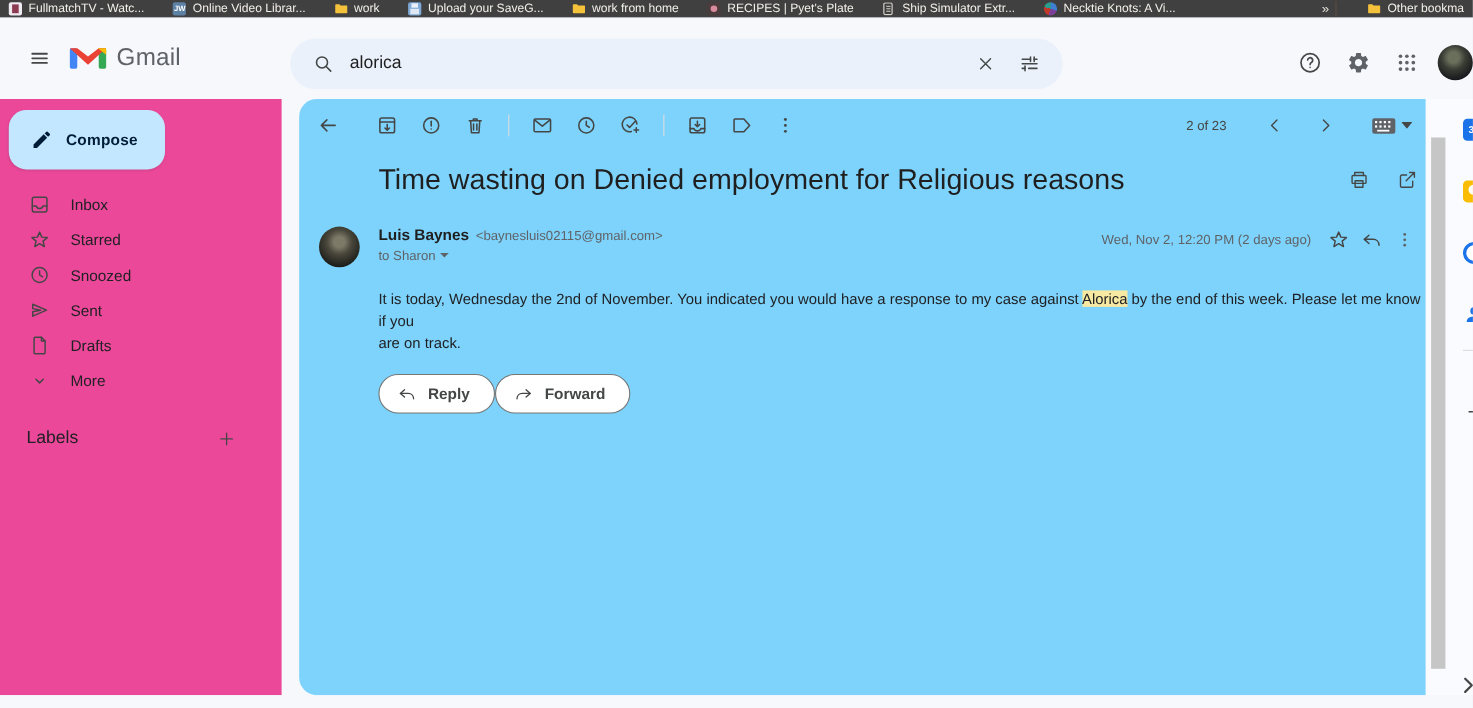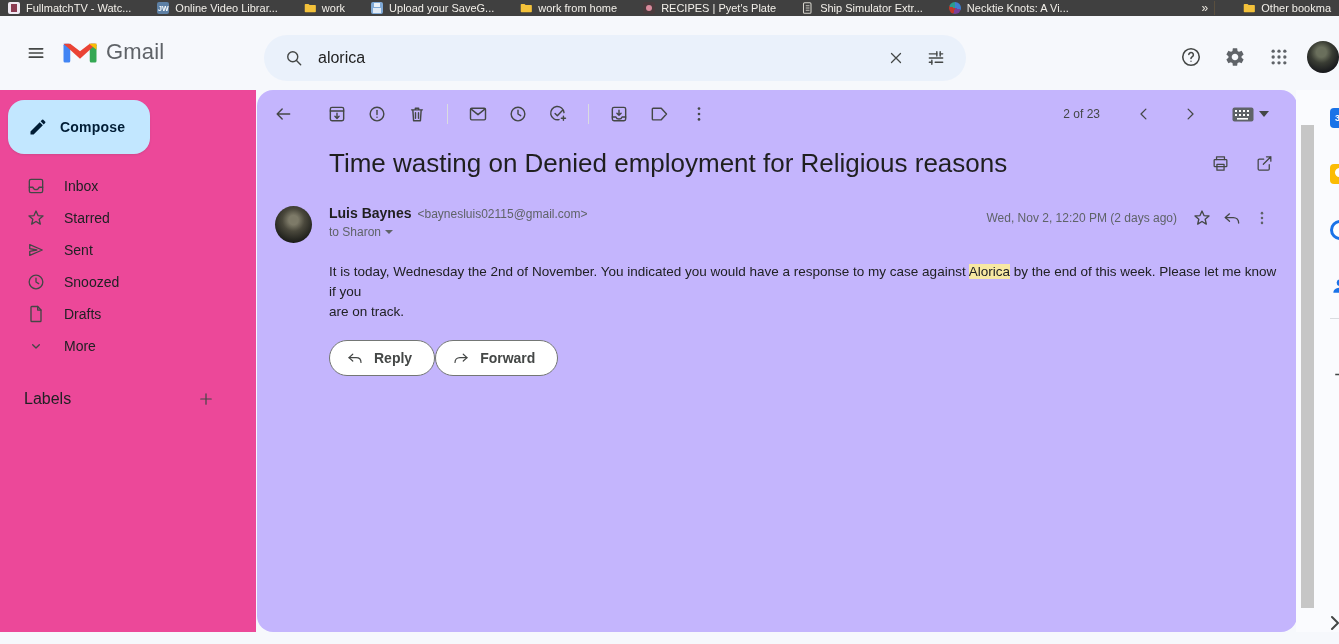--- a/index.html
+++ b/index.html
@@ -25,21 +25,21 @@
   .searchbar .sb-btn { width:40px; height:40px; border-radius:50%; display:flex; align-items:center; justify-content:center; cursor:pointer; flex:0 0 auto; }
   .search-value { flex:1; font-size:16px; color:#1f1f1f; padding-left:4px; }
   .hdr-right { position:absolute; right:0; top:19px; display:flex; align-items:center; }
   .hdr-btn { width:44px; height:44px; border-radius:50%; display:flex; align-items:center; justify-content:center; cursor:pointer; }
   .avatar { width:32px; height:32px; border-radius:50%; margin-left:6px; flex:0 0 auto;
     background:radial-gradient(circle at 45% 35%, #6a6f5c 0 18%, #3a3d34 40%, #17181c 75%); }
 
   
   .app-body { position:absolute; top:90px; left:0; width:1339px; height:542px; }
   .sidebar { position:absolute; left:0; top:0; width:256px; height:542px; background:#ec4899;text-align:right; }
-  .main-card { position:absolute; left:257px; top:0; width:1040px; height:542px; background:#c4b5fd; border-radius:16px; }
+  .main-card { position:absolute; left:272px; top:0; width:1040px; height:542px; background:#7dd3fc; border-radius:16px; }
   .right-rail { position:absolute; left:1296px; top:0; width:43px; height:542px; background:#fafbfe; }
 
   
   .compose-btn { position:absolute; left:8px; top:10px; width:142px; height:54px; background:#c2e7ff; border-radius:16px;
     display:flex; align-items:center; gap:12px; padding-left:20px; cursor:pointer; box-shadow:0 1px 2px rgba(60,64,67,.15); }
   .compose-label { font-size:14px; font-weight:bold; color:#001d35; letter-spacing:.2px; }
   .nav { position:absolute; left:0; top:80px; width:248px; }
   .nav-item { height:32px; display:flex; align-items:center; gap:18px; padding-left:26px; border-radius:0 16px 16px 0; cursor:pointer; color:#202124; font-size:14px; }
   .labels-row { position:absolute; left:0; top:293px; width:240px; display:flex; align-items:center; justify-content:space-between; padding:0 18px 0 24px; }
   .labels-title { font-size:16px; color:#202124; }
@@ -251,30 +251,30 @@
           <span>Inbox</span>
         </div>
         <div class="nav-item">
           <svg width="20" height="20" viewBox="0 0 24 24">
               <polygon points="12,3.6 14.4,9.1 20.4,9.6 15.8,13.5 17.2,19.4 12,16.2 6.8,19.4 8.2,13.5 3.6,9.6 9.6,9.1" class="si-sm"></polygon>
             </svg>
           <span>Starred</span>
         </div>
         <div class="nav-item">
           <svg width="20" height="20" viewBox="0 0 24 24">
-              <path d="M4.5 18.5L19.5 12 4.5 5.5v4.8l8.5 1.7-8.5 1.7z" class="si-sm"></path>
-            </svg>
-          <span>Sent</span>
-        </div>
-        <div class="nav-item">
-          <svg width="20" height="20" viewBox="0 0 24 24">
               <circle cx="12" cy="12" r="8.2" class="si-sm"></circle>
               <path d="M12 7.5V12l3.2 2" class="si-sm"></path>
             </svg>
           <span>Snoozed</span>
+        </div>
+        <div class="nav-item">
+          <svg width="20" height="20" viewBox="0 0 24 24">
+              <path d="M4.5 18.5L19.5 12 4.5 5.5v4.8l8.5 1.7-8.5 1.7z" class="si-sm"></path>
+            </svg>
+          <span>Sent</span>
         </div>
         <div class="nav-item">
           <svg width="20" height="20" viewBox="0 0 24 24">
               <path d="M7 3h7l4 4.2V20a1 1 0 0 1-1 1H7a1 1 0 0 1-1-1V4a1 1 0 0 1 1-1z" class="si-sm"></path>
               <path d="M14 3v4.3h4" class="si-sm"></path>
             </svg>
           <span>Drafts</span>
         </div>
         <div class="nav-item">
           <svg width="20" height="20" viewBox="0 0 24 24">

